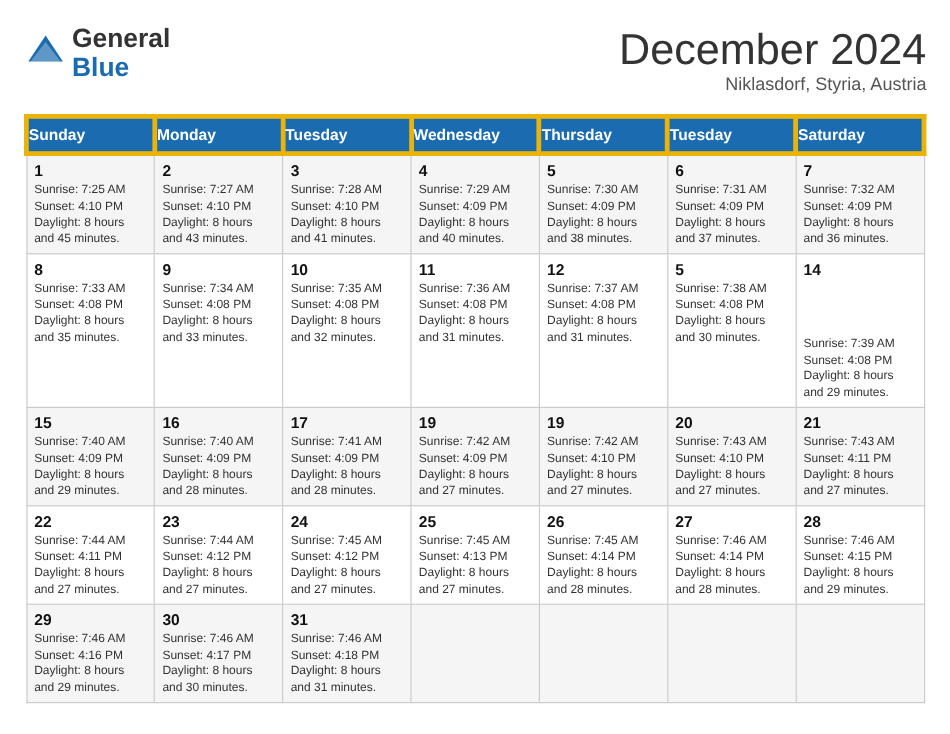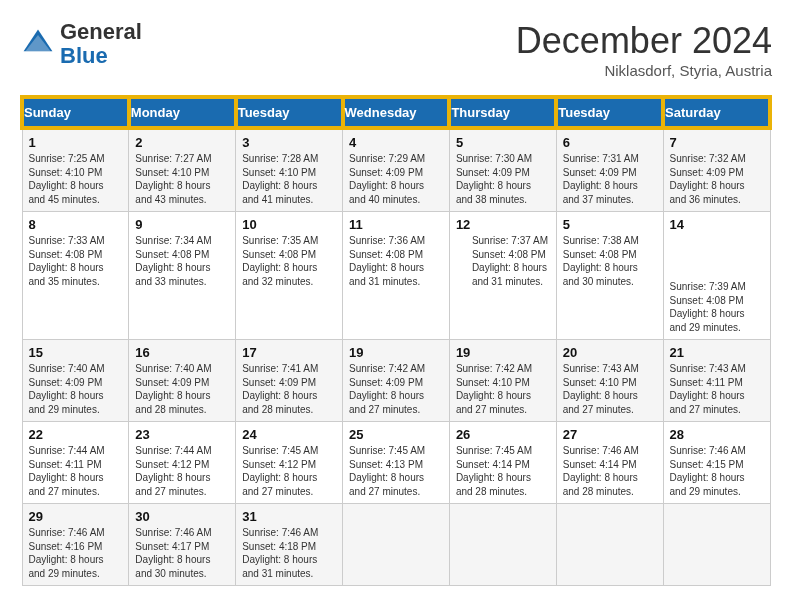--- a/index.html
+++ b/index.html
@@ -186,21 +186,21 @@
 Daylight: 8 hours and 32 minutes.</div>
         </td>
         <td>
           <span class="day-num">11</span>
           <div class="cell-text" style="white-space: pre-line;">Sunrise: 7:36 AM
 Sunset: 4:08 PM
 Daylight: 8 hours and 31 minutes.</div>
         </td>
         <td>
           <span class="day-num">12</span>
-          <div class="cell-text" style="white-space: pre-line; margin-left: 16px;">Sunrise: 7:37 AM
+          <div class="cell-text" style="white-space: pre-line;">Sunrise: 7:37 AM
 Sunset: 4:08 PM
 Daylight: 8 hours and 31 minutes.</div>
         </td>
         <td>
           <span class="day-num">5</span>
           <div class="cell-text" style="white-space: pre-line;">Sunrise: 7:38 AM
 Sunset: 4:08 PM
 Daylight: 8 hours and 30 minutes.</div>
         </td>
         <td>

